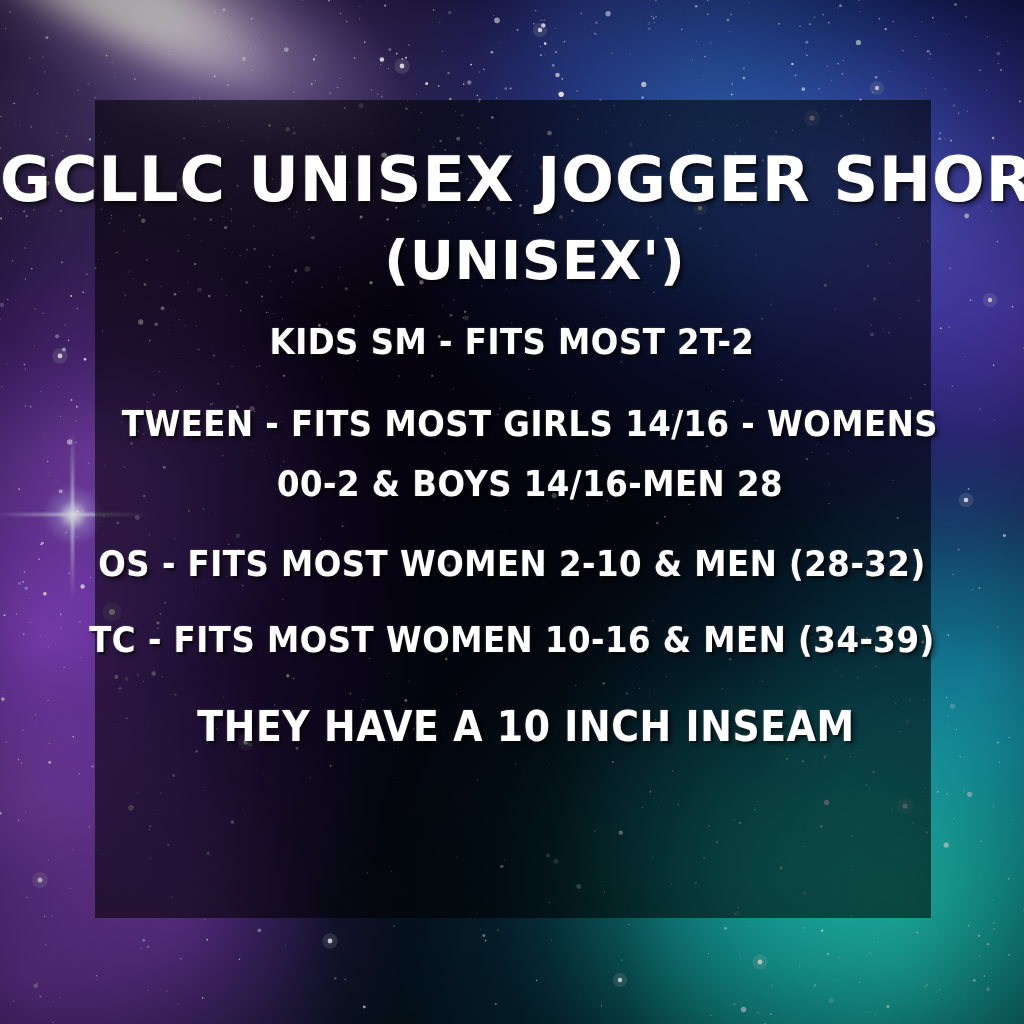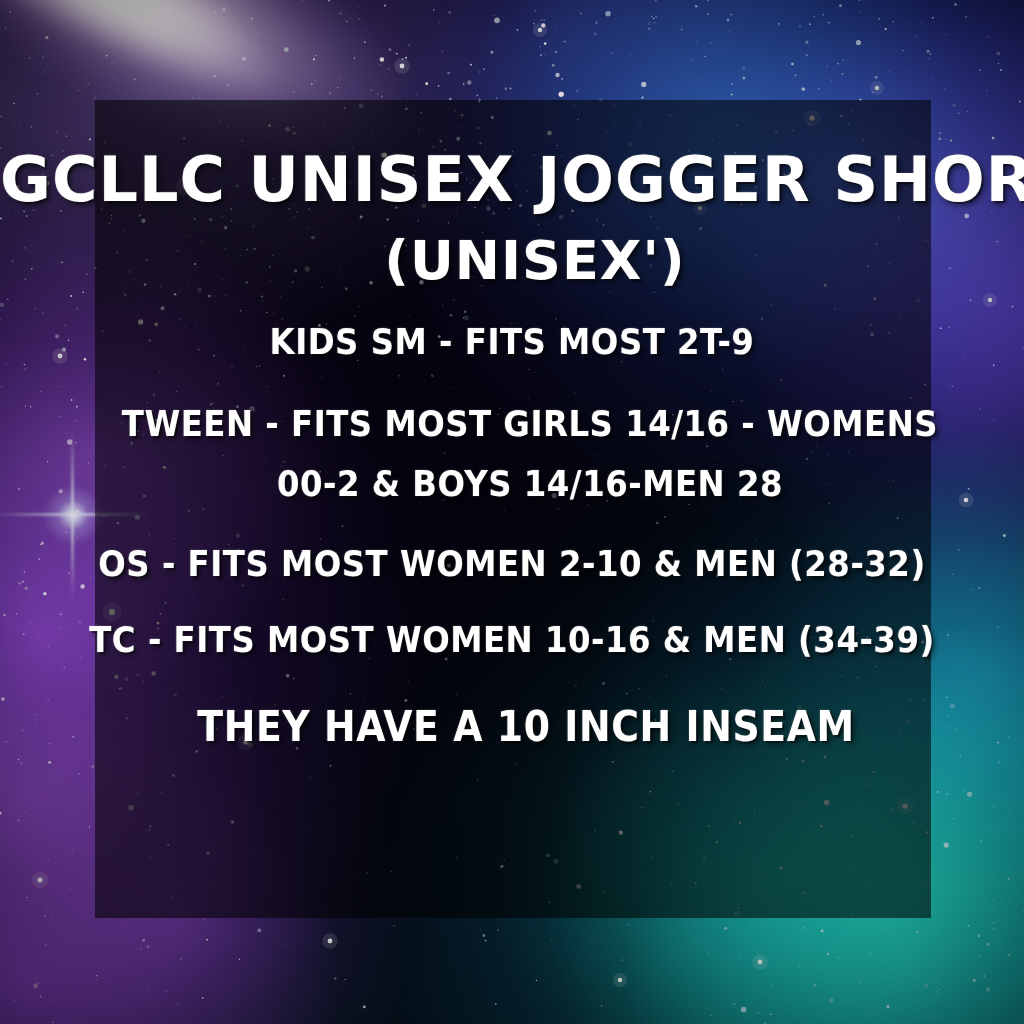--- a/index.html
+++ b/index.html
@@ -1506,21 +1506,21 @@
   <div id="text-panel"></div>
 
   <div id="content">
 
     <div id="title-block">
       <div class="white-text title-line line1">GCLLC UNISEX JOGGER SHORTS</div>
       <div class="white-text title-line line2">(UNISEX')</div>
     </div>
 
     <div id="size-list">
-      <div class="white-text size-line">KIDS SM - FITS MOST 2T-9</div>
+      <div class="white-text size-line">KIDS SM - FITS MOST 2T-2</div>
       <div class="white-text size-line wrapping">TWEEN - FITS MOST GIRLS 14/16 - WOMENS 00-2 &amp; BOYS 14/16-MEN 28</div>
       <div class="white-text size-line">OS - FITS MOST WOMEN 2-10 &amp; MEN (28-32)</div>
       <div class="white-text size-line">TC - FITS MOST WOMEN 10-16 &amp; MEN (34-39)</div>
     </div>
 
     <div class="white-text" id="inseam-note">THEY HAVE A 10 INCH INSEAM</div>
 
   </div>
 </div>
 

